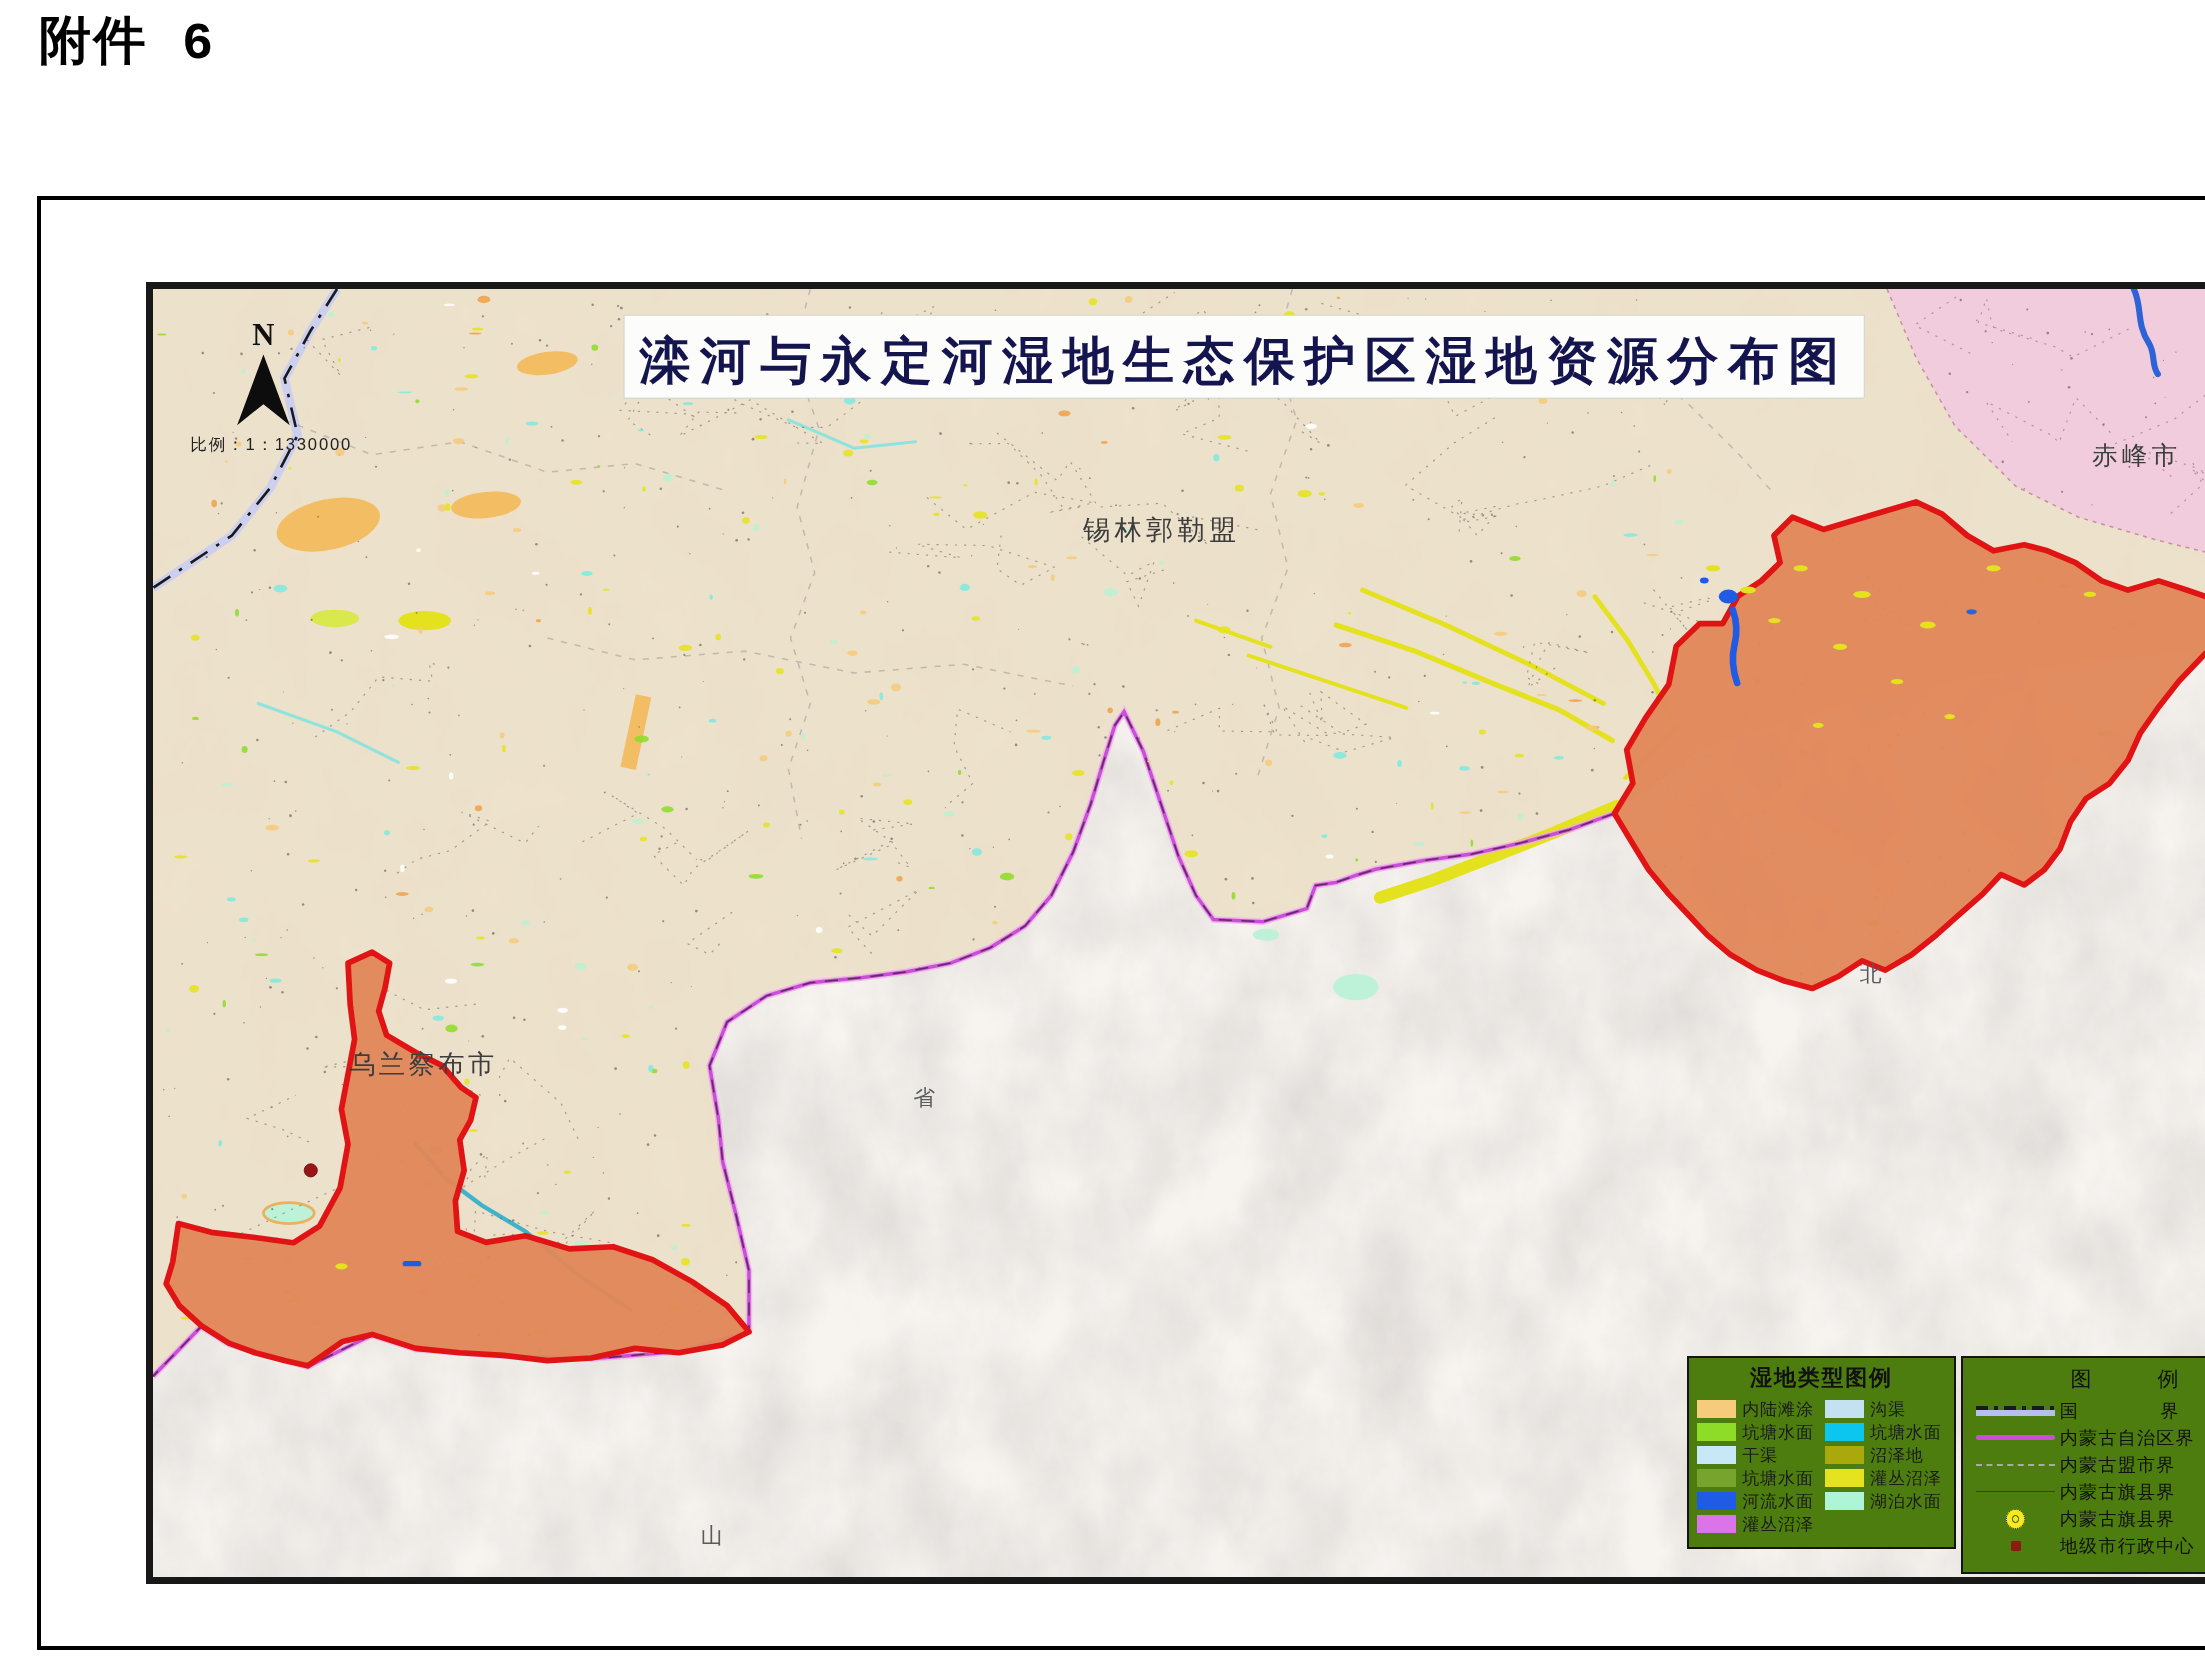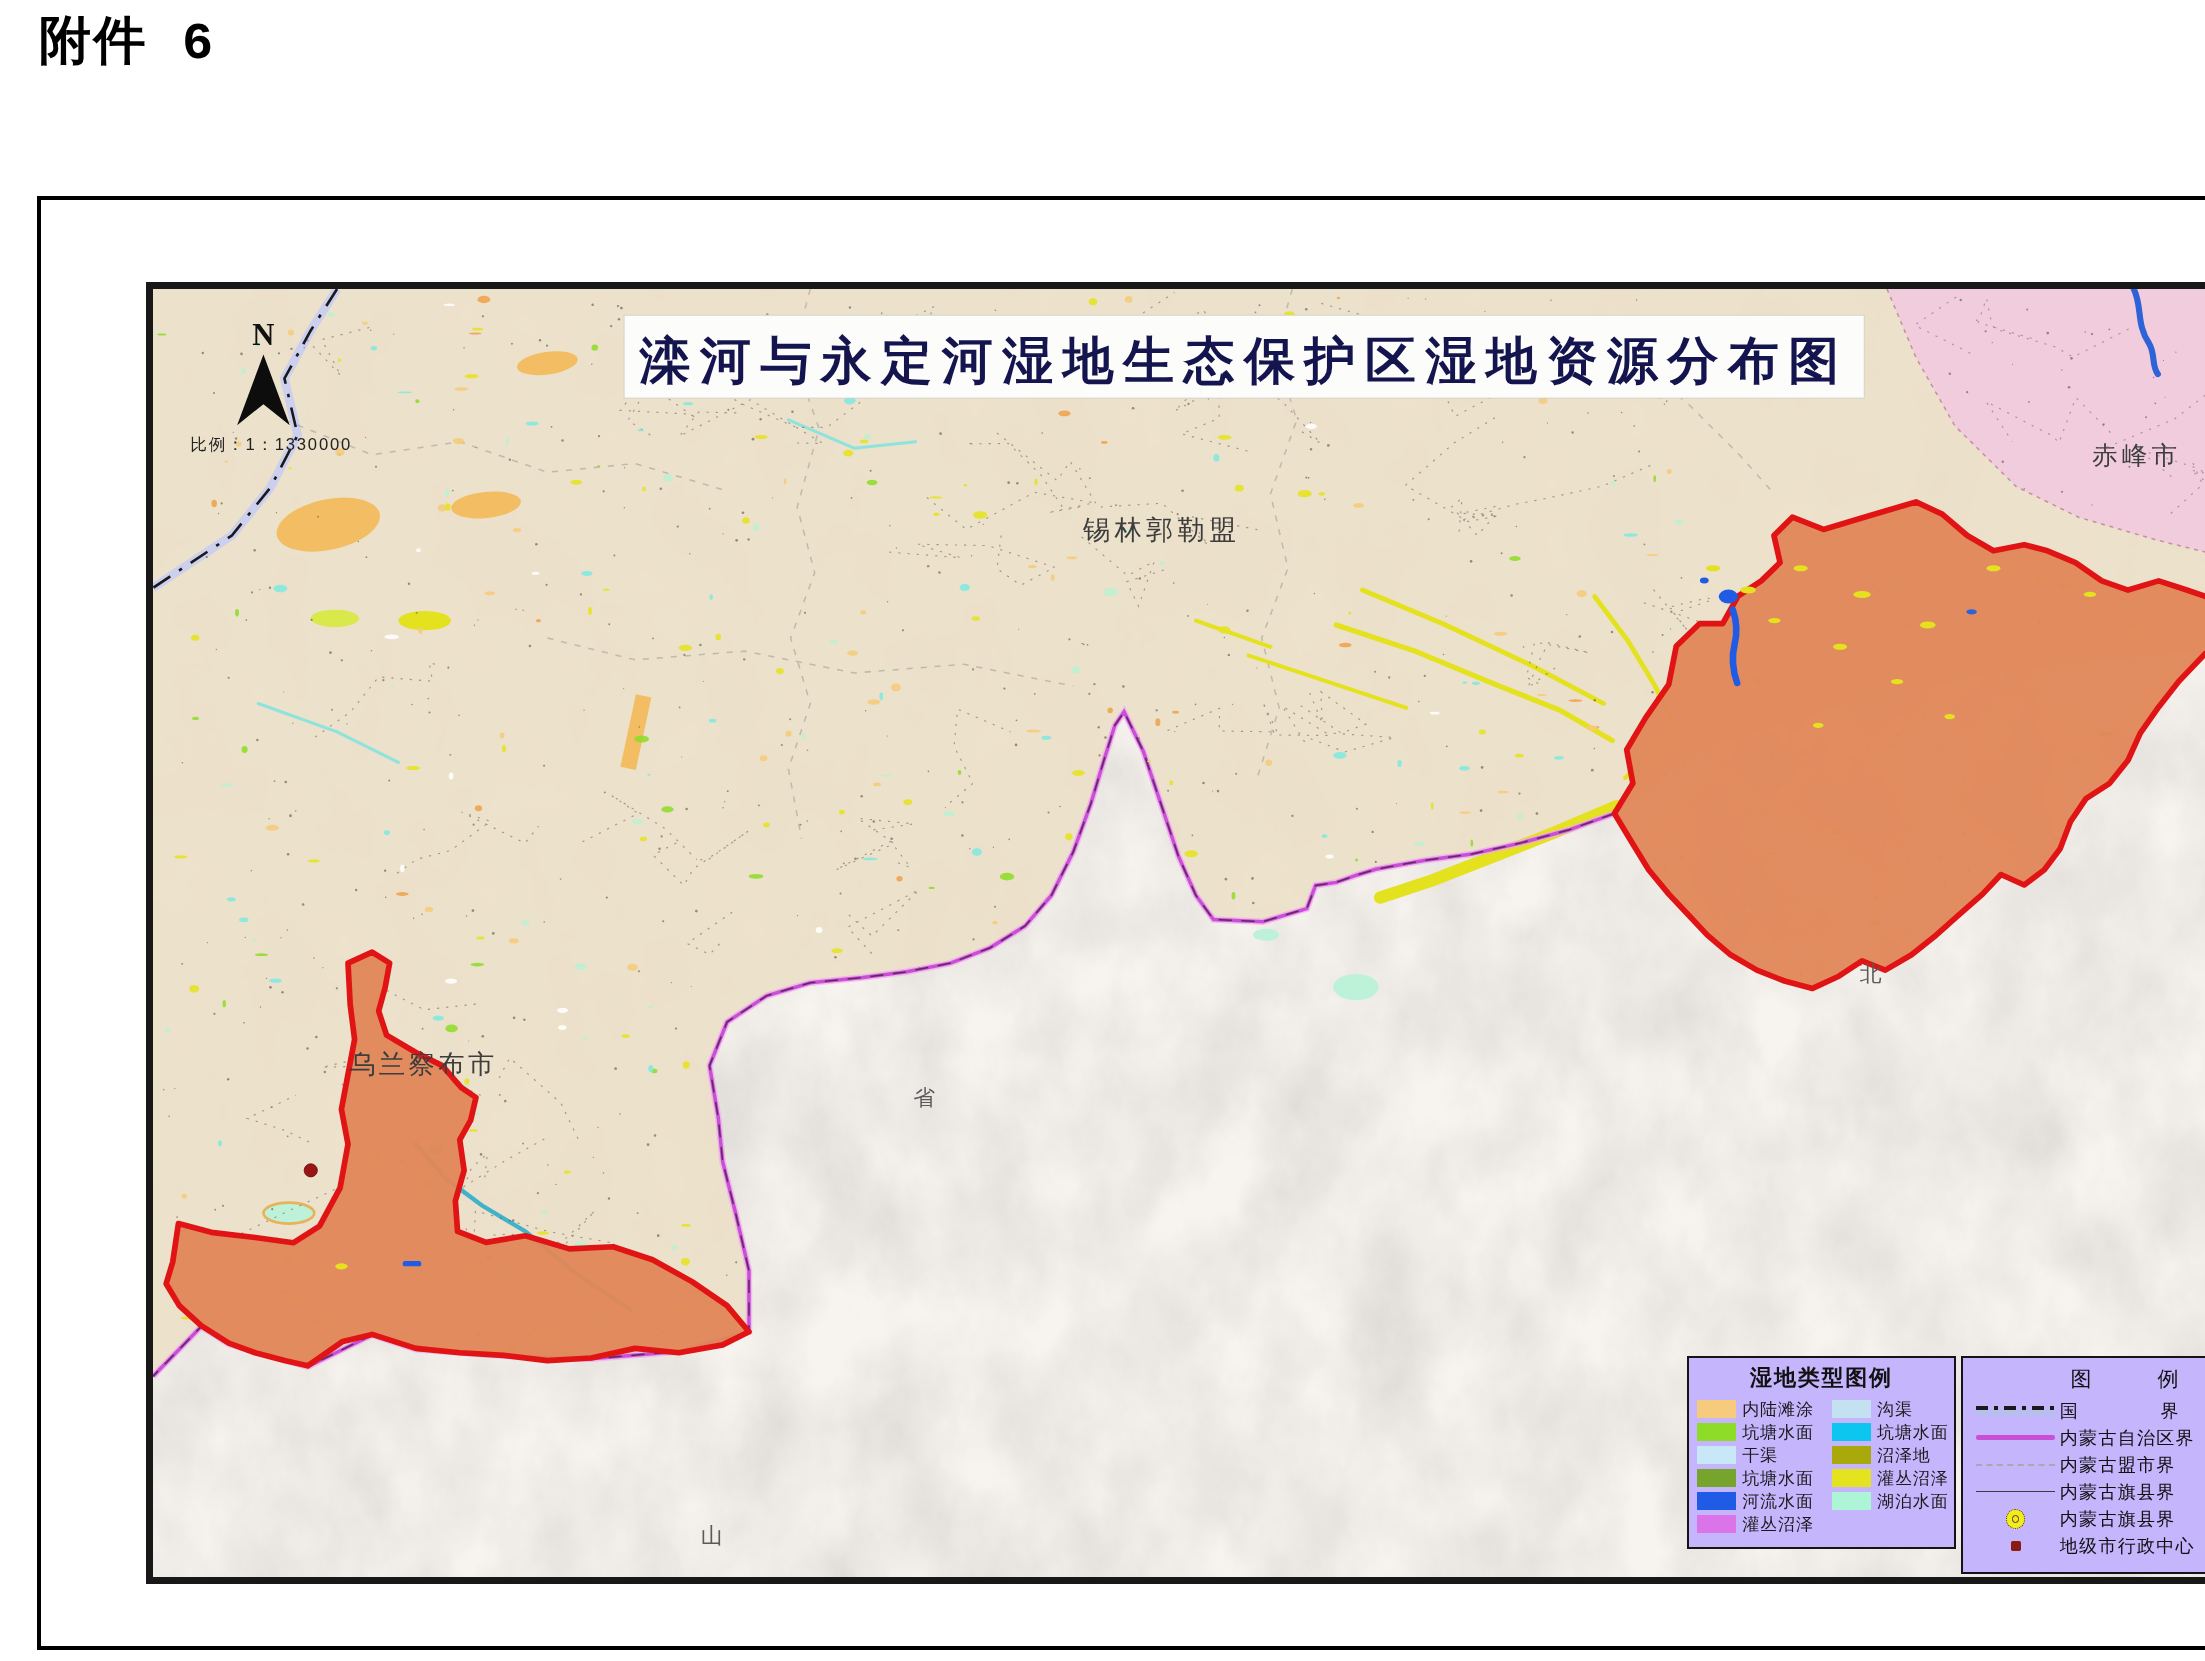--- a/index.html
+++ b/index.html
@@ -10,25 +10,25 @@
         font-size:52px;font-weight:bold;color:#000;letter-spacing:2.6px;}
   
   #outer-frame{position:absolute;left:37px;top:196px;width:2328px;height:1454px;
         border:4.4px solid #000;box-sizing:border-box;background:#fff;}
   
   #map-area{position:absolute;left:146px;top:282px;width:2156px;height:1302px;
         border:7px solid #181818;box-sizing:border-box;background:#F7F4F0;overflow:hidden;}
   #map-svg{position:absolute;left:0;top:0;width:100%;height:100%;display:block;}
 
   
-  .legend-box{position:absolute;background:#c4b5fd;border:2.2px solid #141414;box-sizing:border-box;color:#111;font-family:Liberation Mono, monospace;}
+  .legend-box{position:absolute;background:#4d7c0f;border:2.2px solid #141414;box-sizing:border-box;color:#111;font-family:Liberation Mono, monospace;}
   #wetland-legend{left:1534px;top:1067px;width:269px;height:193px;padding:3.5px 8px;}
   #wetland-legend .legend-title{text-align:center;font-size:22px;font-weight:bold;letter-spacing:1.8px;margin:1.8px 0 4.4px 0;}
   #wetland-legend .grid{display:grid;grid-template-columns:1fr 1fr 1fr;grid-template-rows:repeat(6,1fr);
-        grid-auto-flow:column;column-gap:18px;height:132px;}
+        grid-auto-flow:column;column-gap:11px;height:132px;}
   .wl-item{display:flex;align-items:center;}
   .wl-swatch{width:39px;height:18.5px;margin-right:6.2px;flex:0 0 39px;}
   .wl-label{font-size:17px;letter-spacing:0.9px;white-space:nowrap;color:#1a1a1a;}
 
   #general-legend{left:1808px;top:1067px;width:327px;height:218px;padding:4.4px 8.8px;}
   #general-legend .legend-title{display:block;text-align:center;font-size:21px;letter-spacing:66px;
         text-indent:66px;margin:2.6px 0 4.4px 0;white-space:nowrap;}
   .gl-row{display:flex;align-items:center;height:27px;}
   .gl-sym{flex:0 0 88px;display:flex;justify-content:center;align-items:center;}
   .gl-label{font-size:18px;letter-spacing:1.3px;white-space:nowrap;color:#101010;}

